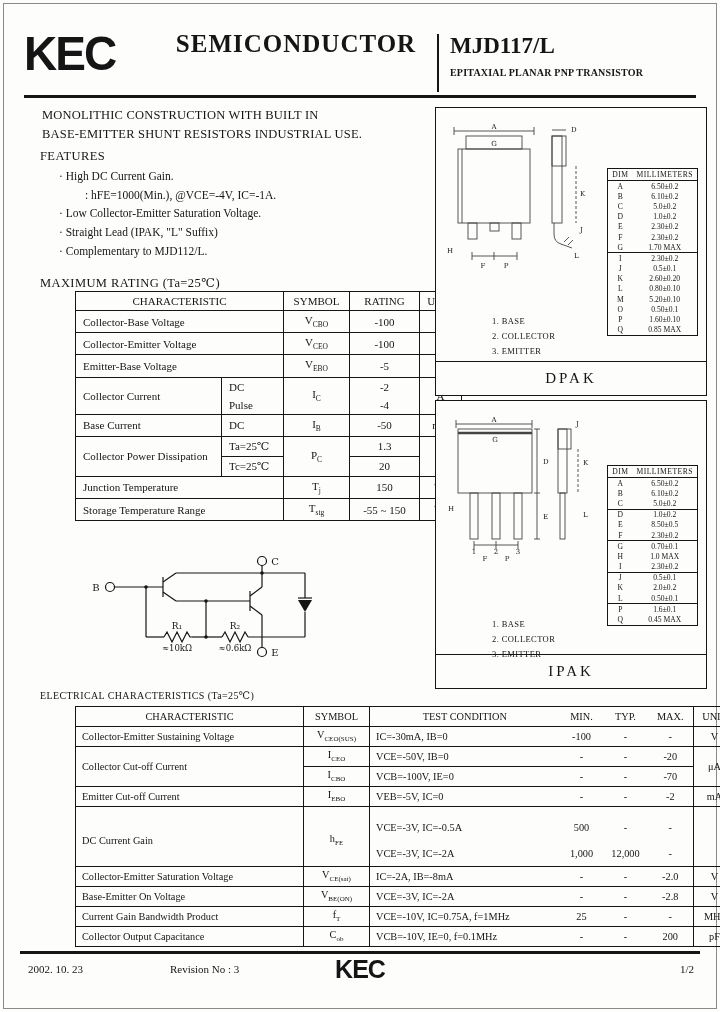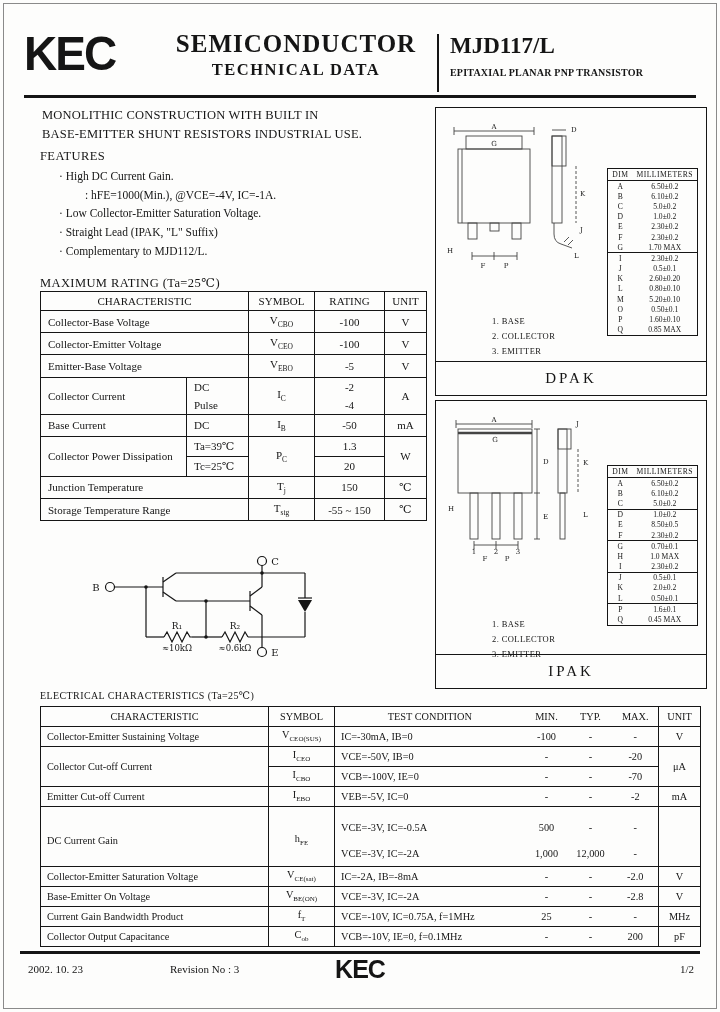--- a/index.html
+++ b/index.html
@@ -18,21 +18,21 @@
   .part-subtitle{font-size:10px;font-weight:bold;margin-top:8px;letter-spacing:0.2px;}
   .header-rule{position:absolute;left:24px;width:672px;top:95px;height:3px;background:#151515;}
   
   .description{position:absolute;left:42px;top:106px;font-size:12.5px;line-height:1.5;letter-spacing:0.2px;}
   .sec-heading{position:absolute;font-size:12.5px;letter-spacing:0.4px;}
   #features-heading{left:40px;top:149px;}
   .features-list{position:absolute;left:59px;top:167px;font-size:11.5px;line-height:1.62;}
   .feat-indent{padding-left:26px;}
   #max-heading{left:40px;top:275px;}
   
-  table{border-collapse:collapse;}
+  table{border-collapse:collapse;margin-left:35px;}
   .rating-table{position:absolute;left:40px;top:291px;width:386px;font-size:11px;border:1.5px solid #151515;table-layout:fixed;}
   .rating-table td{border:1px solid #151515;padding:3px 4px;text-align:center;}
   .rating-table td.l{text-align:left;padding-left:7px;}
   tr.g1 td{border-bottom:none;} tr.g2 td{border-top:none;}
   sub{font-size:0.68em;}
   .elec-heading{position:absolute;left:40px;top:690px;font-size:10px;letter-spacing:0.4px;}
   .elec-table{position:absolute;left:40px;top:706px;width:660px;font-size:10.3px;border:1.5px solid #151515;table-layout:fixed;}
   .elec-table td{border:1px solid #151515;padding:1.5px 4px;text-align:center;height:16px;}
   .elec-table td.l{text-align:left;padding-left:6px;}
   .elec-table td.cnd{border-right:none;}
@@ -69,21 +69,20 @@
   .footer-page{position:absolute;right:26px;top:963px;font-size:11px;}
 </style>
 </head>
 <body>
 
 <div class="frame"></div>
 
 <div class="logo">KEC</div>
 <div class="title-block">
   <div class="title-1">SEMICONDUCTOR</div>
-  <div class="title-2">TECHNICAL DATA</div>
 </div>
 <div class="header-divider"></div>
 <div class="part-block">
   <div class="part-number">MJD117/L</div>
   <div class="part-subtitle">EPITAXIAL PLANAR PNP TRANSISTOR</div>
 </div>
 <div class="header-rule"></div>
 
 <div class="description">
   <div>MONOLITHIC CONSTRUCTION WITH BUILT IN</div>
@@ -145,21 +144,21 @@
   </tr>
   <tr>
     <td class="l">Base Current</td>
     <td class="l">DC</td>
     <td><span>I</span><sub>B</sub></td>
     <td>-50</td>
     <td>mA</td>
   </tr>
   <tr>
     <td rowspan="2" class="l">Collector Power Dissipation</td>
-    <td class="l">Ta=39℃</td>
+    <td class="l">Ta=25℃</td>
     <td rowspan="2"><span>P</span><sub>C</sub></td>
     <td>1.3</td>
     <td rowspan="2">W</td>
   </tr>
   <tr>
     <td class="l">Tc=25℃</td>
     <td>20</td>
   </tr>
   <tr>
     <td colspan="2" class="l">Junction Temperature</td>

